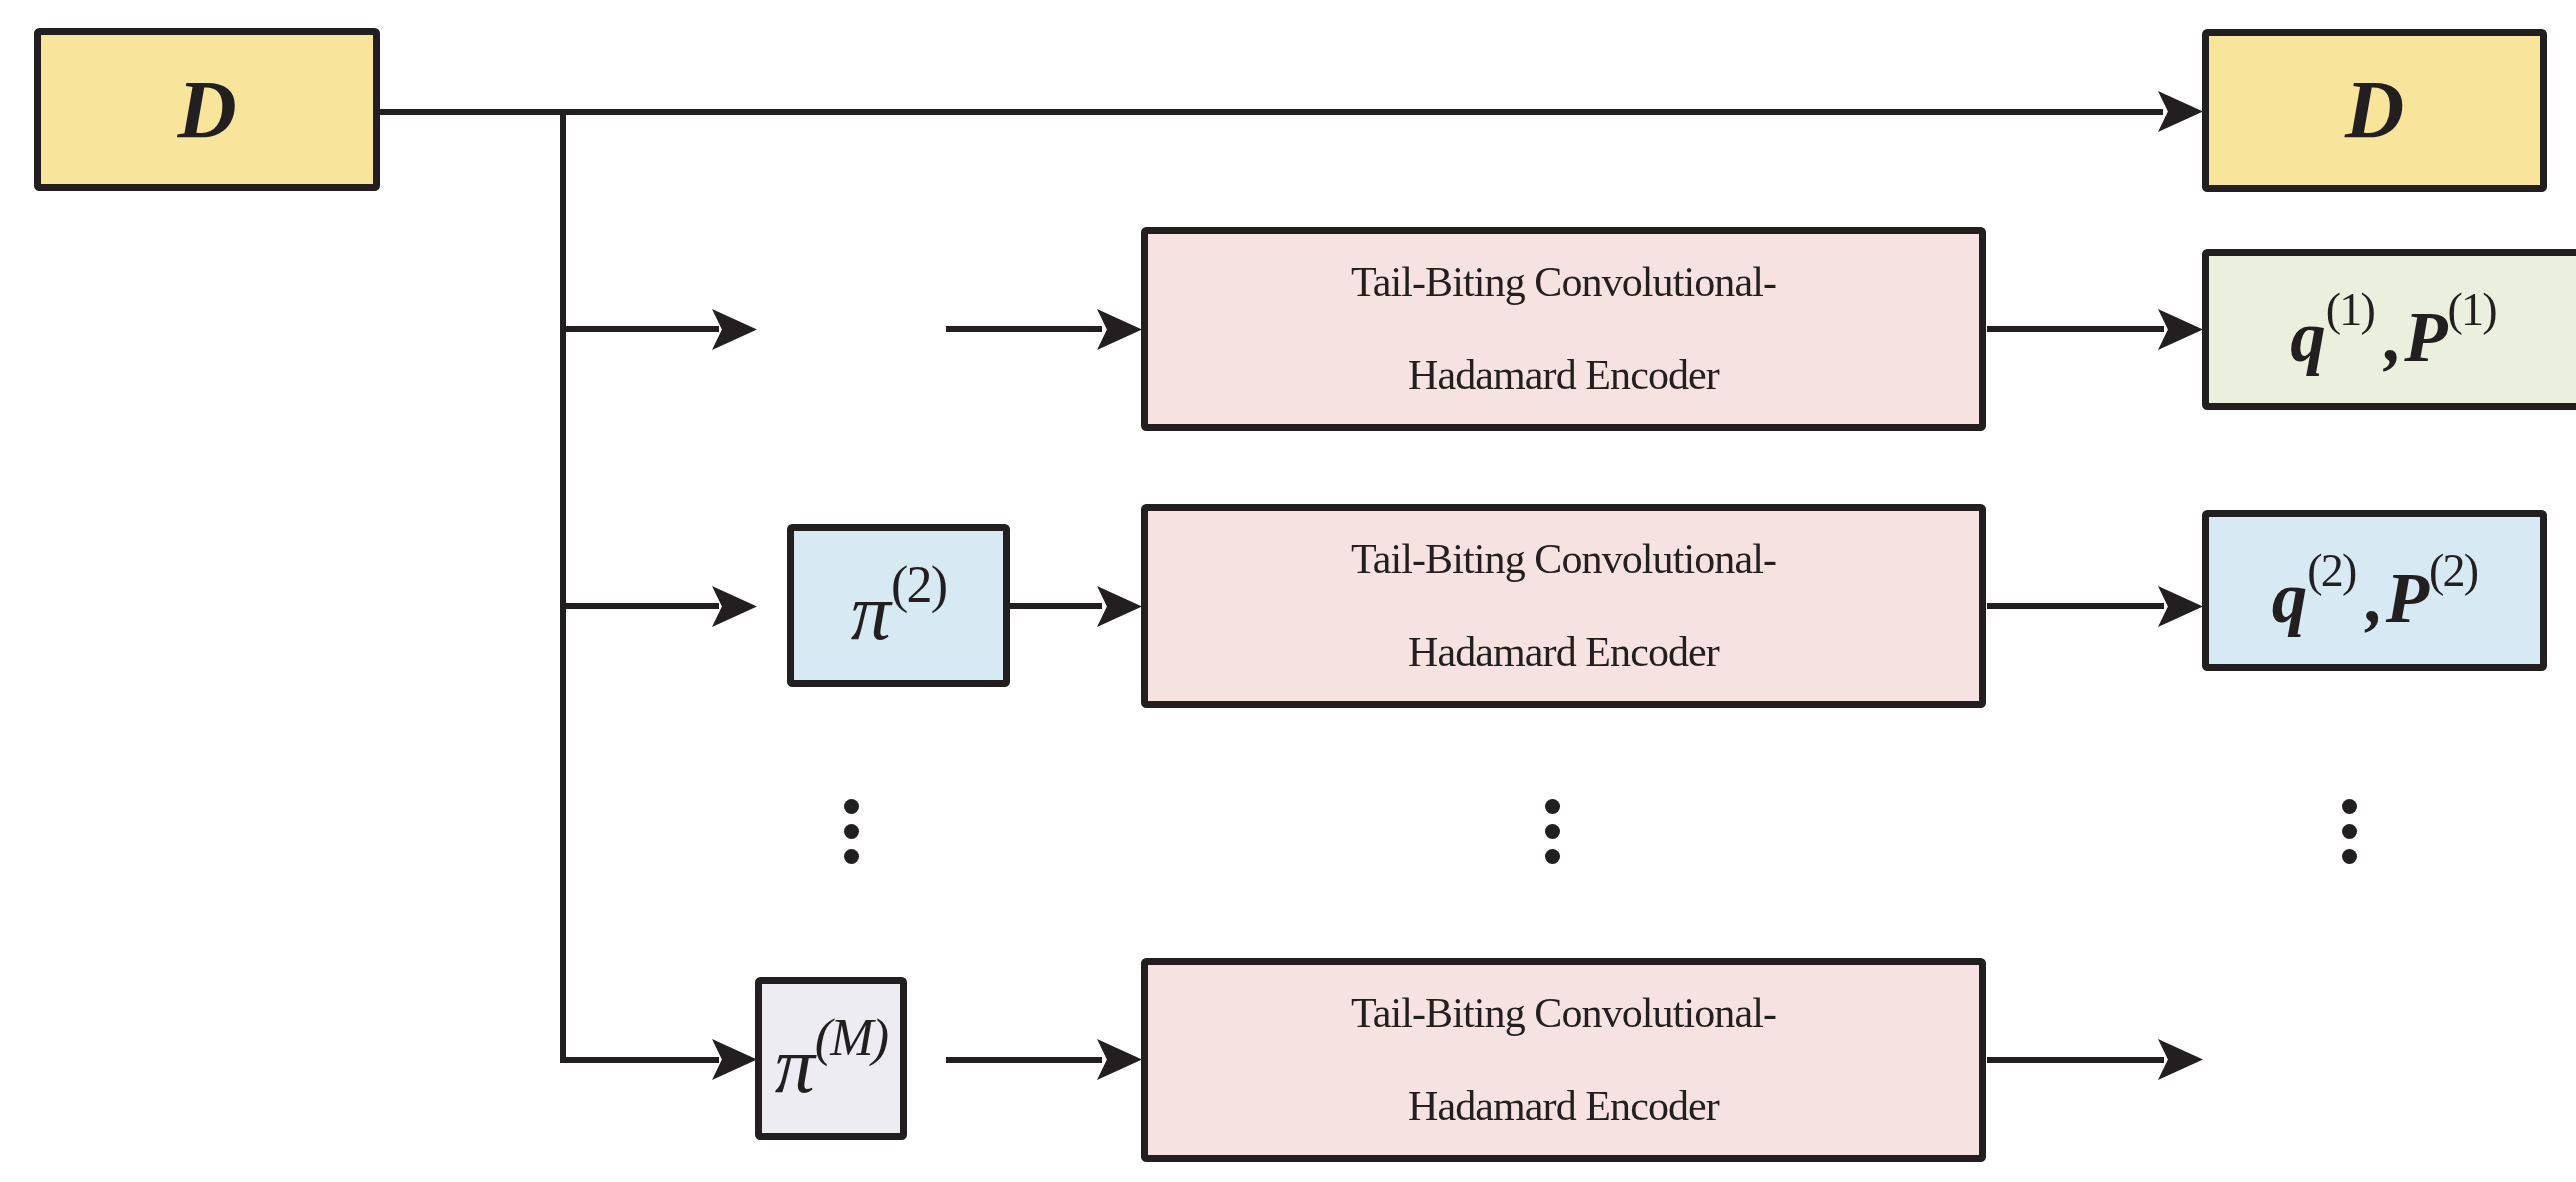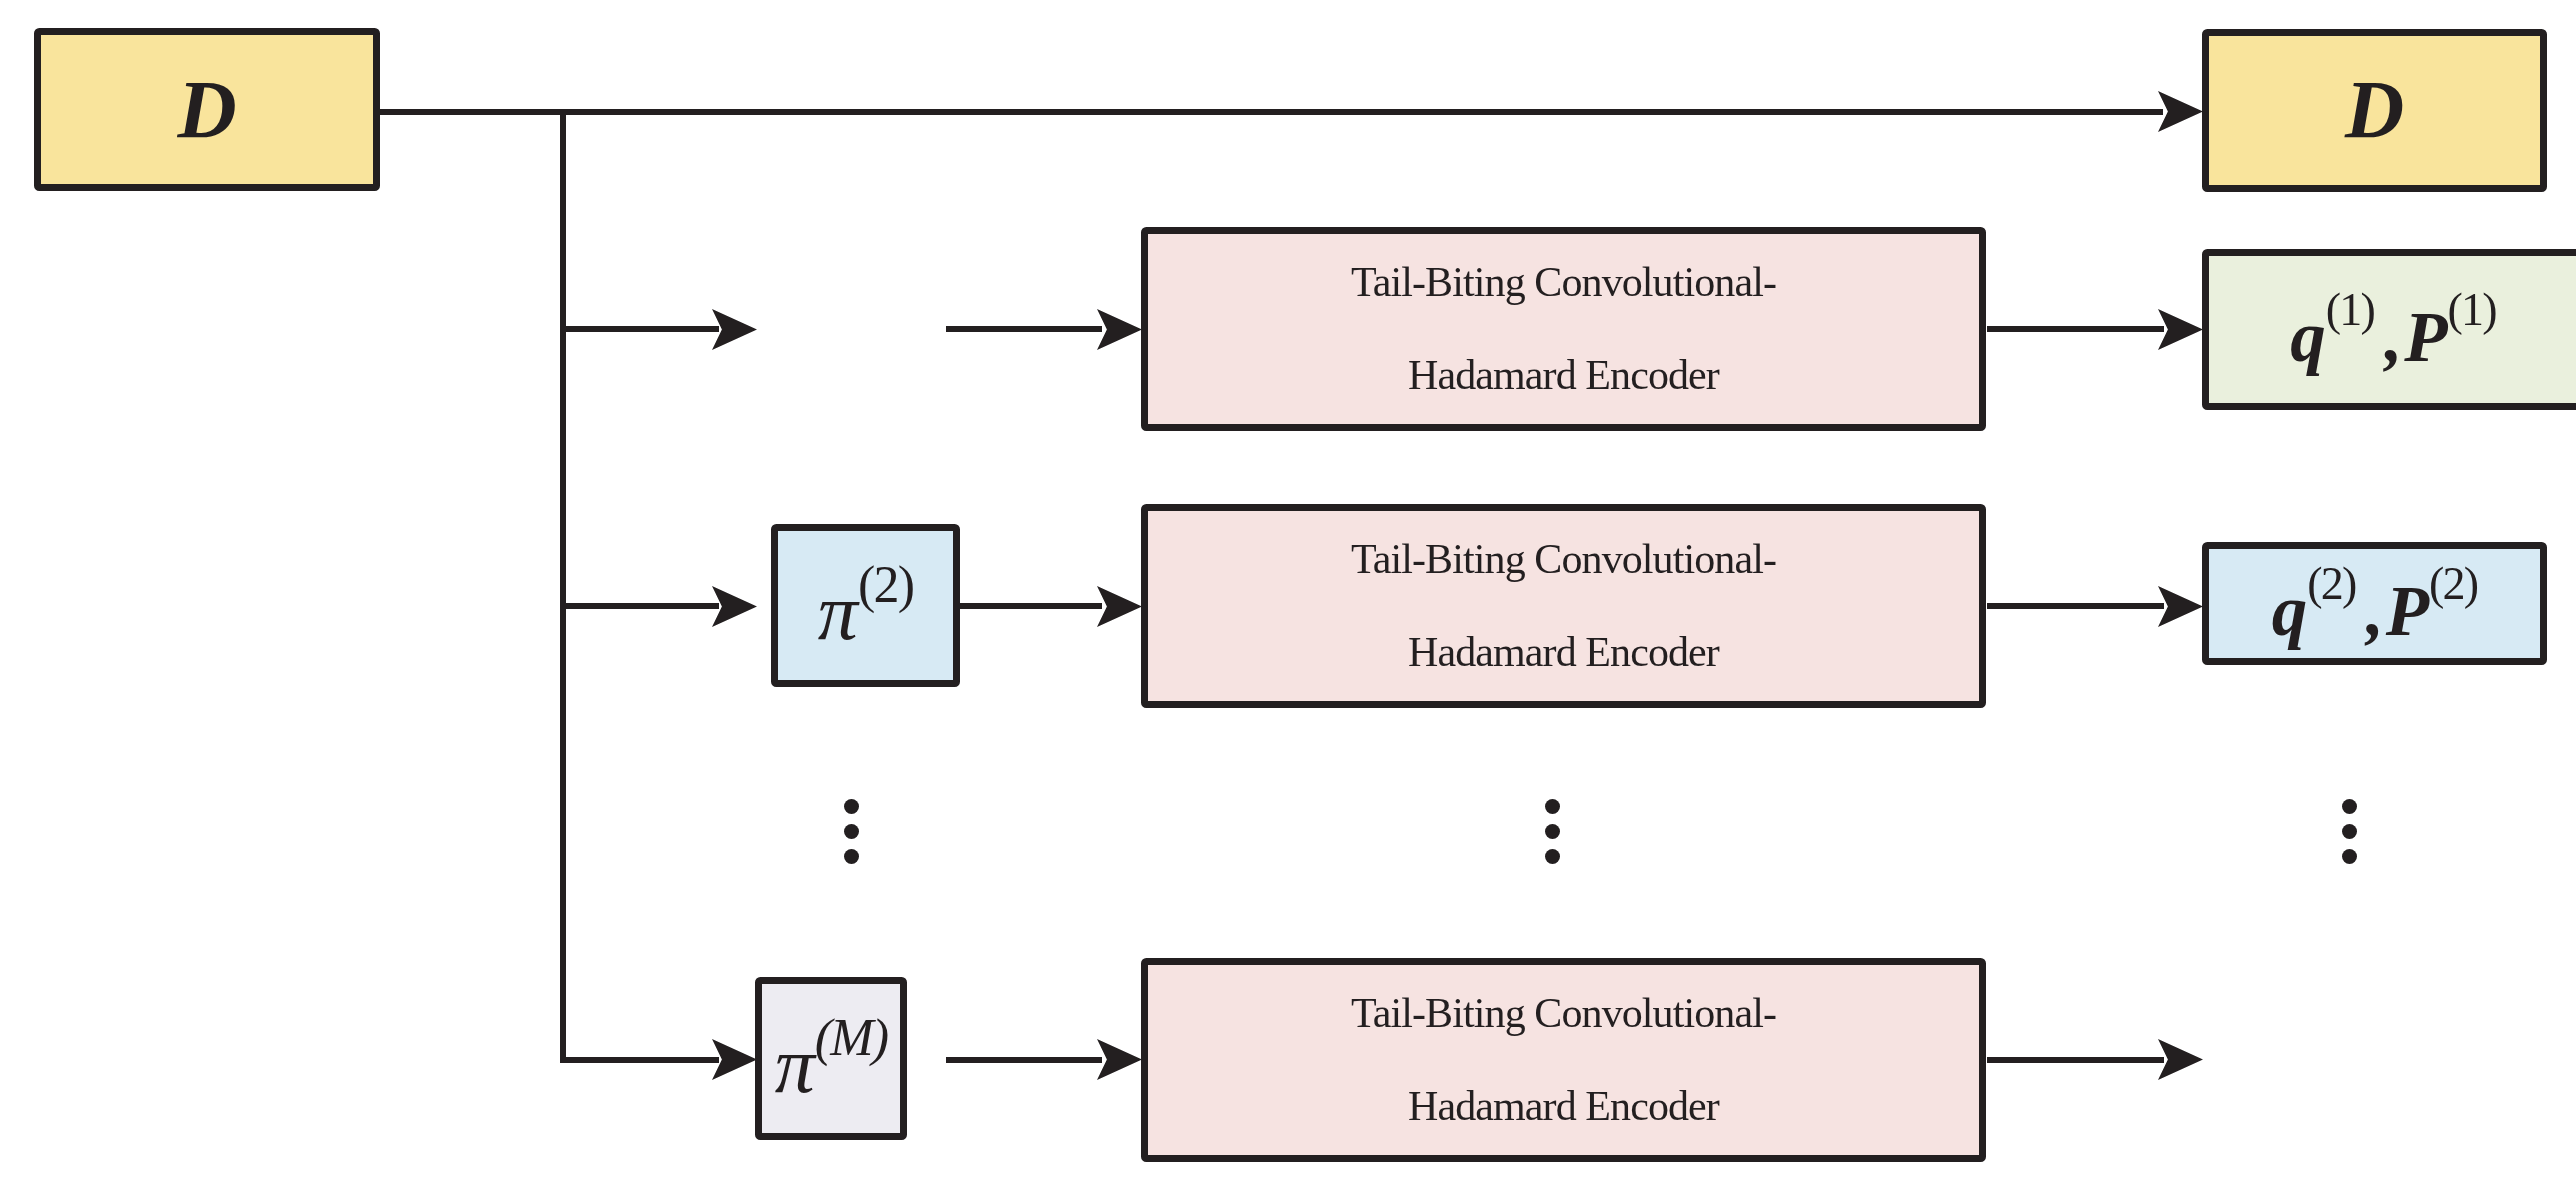--- a/index.html
+++ b/index.html
@@ -96,30 +96,30 @@
   <div class="box pink" style="left:1141px;top:227px;width:845px;height:204px">
     <div class="enc-text">
       <span>Tail-Biting Convolutional-</span>
       <span>Hadamard Encoder</span>
     </div>
   </div>
   <div class="box green" style="left:2202px;top:249px;width:382px;height:161px">
     <span class="out-label"><span class="qp">q</span><sup class="out-sup">(1)</sup><span class="comma">,</span><span class="qp">P</span><sup class="out-sup">(1)</sup></span>
   </div>
 
-  <div class="box blue" style="left:771px;top:524px;width:189px;height:163px">
+  <div class="box blue" style="left:787px;top:524px;width:223px;height:163px">
     <span class="out-label"><span class="pi-base">π</span><sup class="pi-sup">(2)</sup></span>
   </div>
   <div class="box pink" style="left:1141px;top:504px;width:845px;height:204px">
     <div class="enc-text">
       <span>Tail-Biting Convolutional-</span>
       <span>Hadamard Encoder</span>
     </div>
   </div>
-  <div class="box blue" style="left:2202px;top:542px;width:345px;height:123px">
+  <div class="box blue" style="left:2202px;top:510px;width:345px;height:161px">
     <span class="out-label"><span class="qp">q</span><sup class="out-sup">(2)</sup><span class="comma">,</span><span class="qp">P</span><sup class="out-sup">(2)</sup></span>
   </div>
 
   <div class="dots" style="left:844px;top:799px">
       <i></i>
       <i></i>
       <i></i>
     </div>
   <div class="dots" style="left:1545px;top:799px">
       <i></i>

